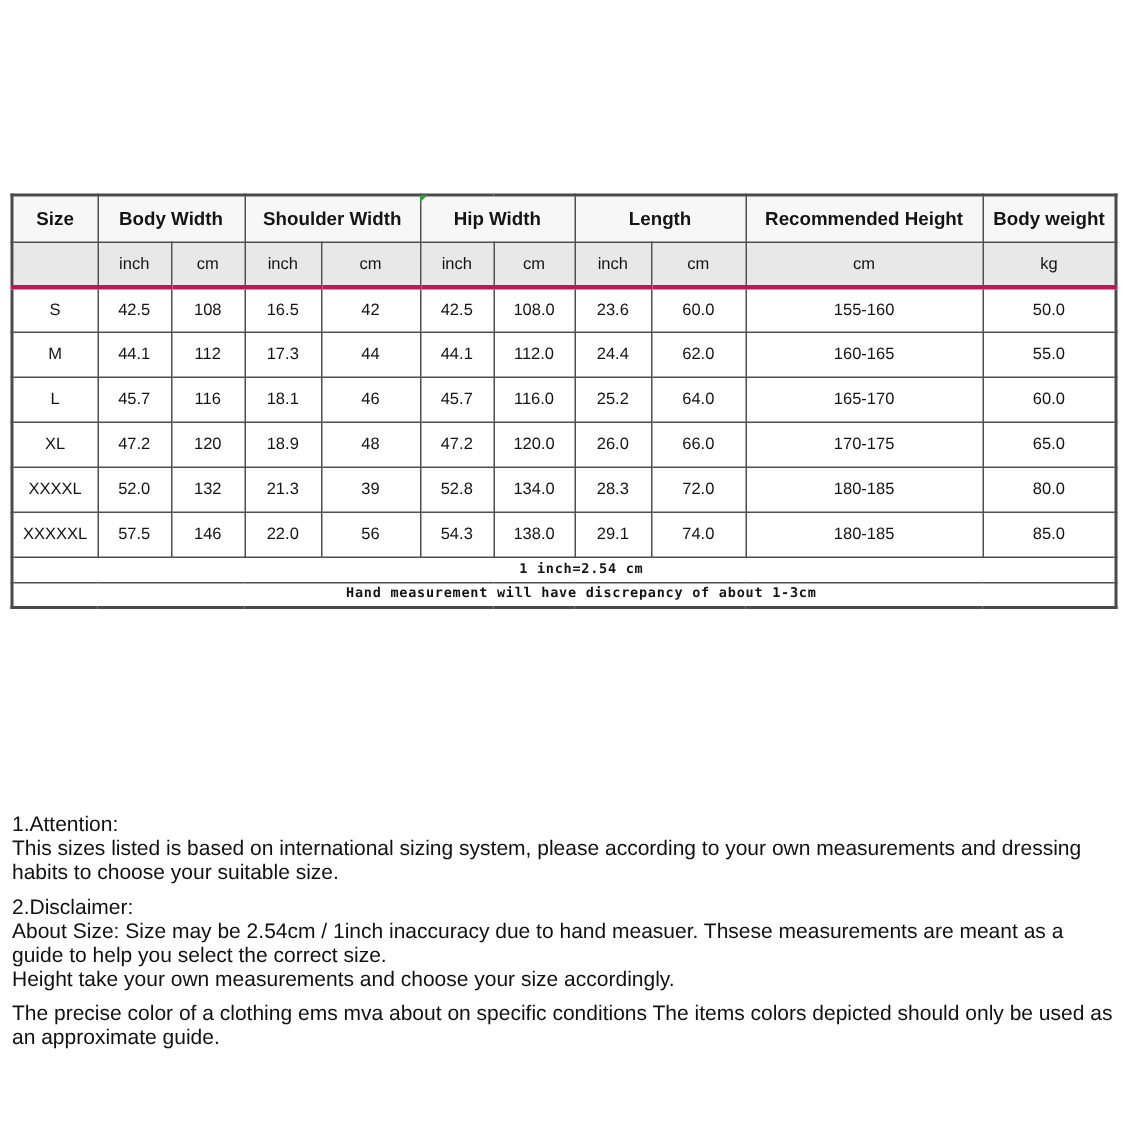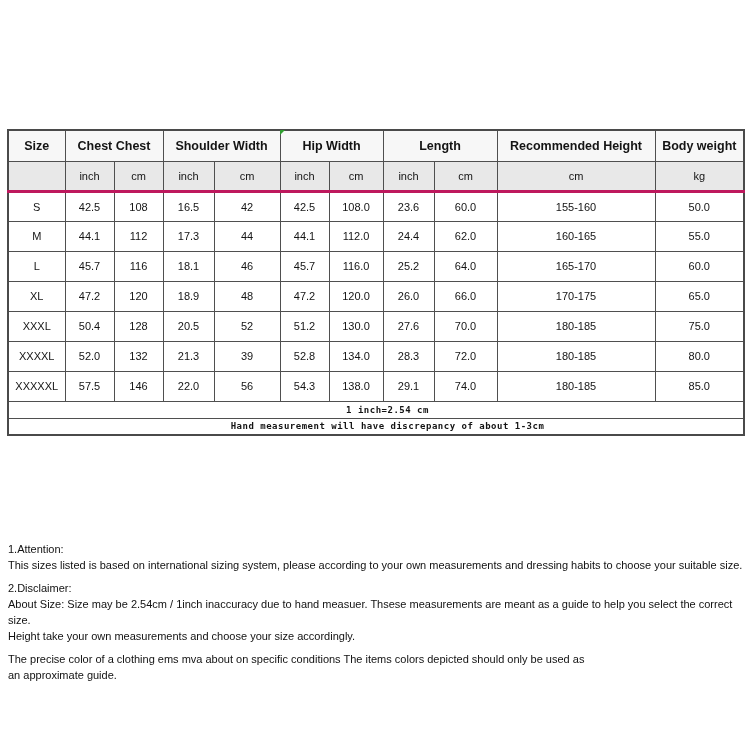--- a/index.html
+++ b/index.html
@@ -60,21 +60,21 @@
     width: 0; height: 0;
     border-top: 5px solid #2f9e2f;
     border-right: 5px solid transparent;
   }
 
   
   .notes {
     position: absolute;
     left: 8px; top: 541px;
     width: 736px;
-    font-size: 11px;
+    font-size: 14px;
     line-height: 16px;
     color: #111111;
   }
   .note { margin-bottom: 7px; }
   .note-title { }
   .note-line { }
 </style>
 </head>
 <body>
 
@@ -90,21 +90,21 @@
       <col style="width:49px">
         <col style="width:54px">
       <col style="width:51px">
         <col style="width:63px">
       <col style="width:158px">
       <col style="width:89px">
     </colgroup>
     <thead id="tableHead">
         <tr class="hrow1">
           <th>Size</th>
-          <th colspan="2">Chest Chest</th>
+          <th colspan="2">Body Width</th>
           <th colspan="2">Shoulder Width</th>
           <th colspan="2">Hip Width</th>
           <th colspan="2">Length</th>
           <th>Recommended Height</th>
           <th>Body weight</th>
         </tr>
         <tr class="hrow2">
           <th></th>
           <th>inch</th>
           <th>cm</th>
@@ -163,33 +163,20 @@
           <td>47.2</td>
           <td>120</td>
           <td>18.9</td>
           <td>48</td>
           <td>47.2</td>
           <td>120.0</td>
           <td>26.0</td>
           <td>66.0</td>
           <td>170-175</td>
           <td>65.0</td>
-        </tr>
-        <tr class="drow">
-          <td>XXXL</td>
-          <td>50.4</td>
-          <td>128</td>
-          <td>20.5</td>
-          <td>52</td>
-          <td>51.2</td>
-          <td>130.0</td>
-          <td>27.6</td>
-          <td>70.0</td>
-          <td>180-185</td>
-          <td>75.0</td>
         </tr>
         <tr class="drow">
           <td>XXXXL</td>
           <td>52.0</td>
           <td>132</td>
           <td>21.3</td>
           <td>39</td>
           <td>52.8</td>
           <td>134.0</td>
           <td>28.3</td>

